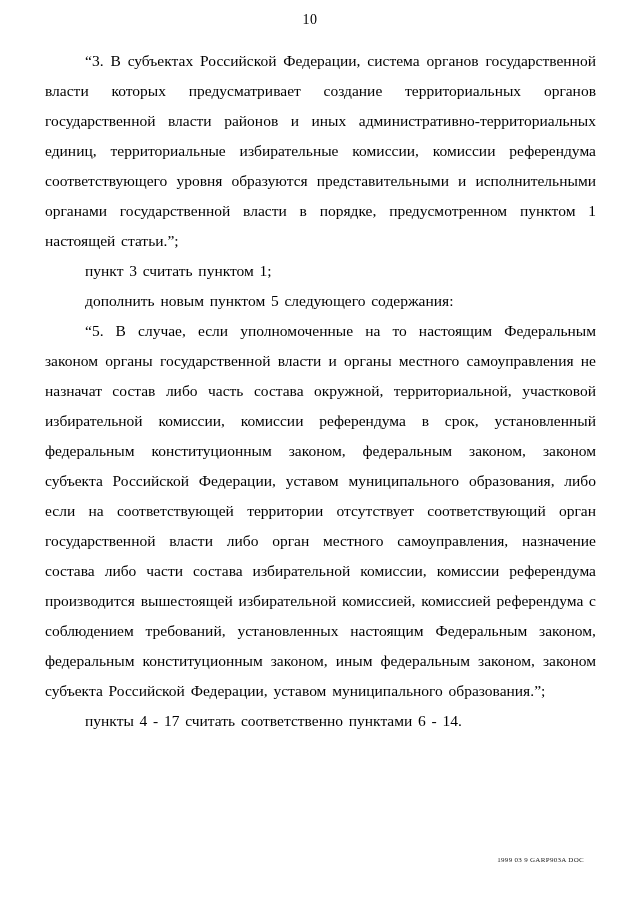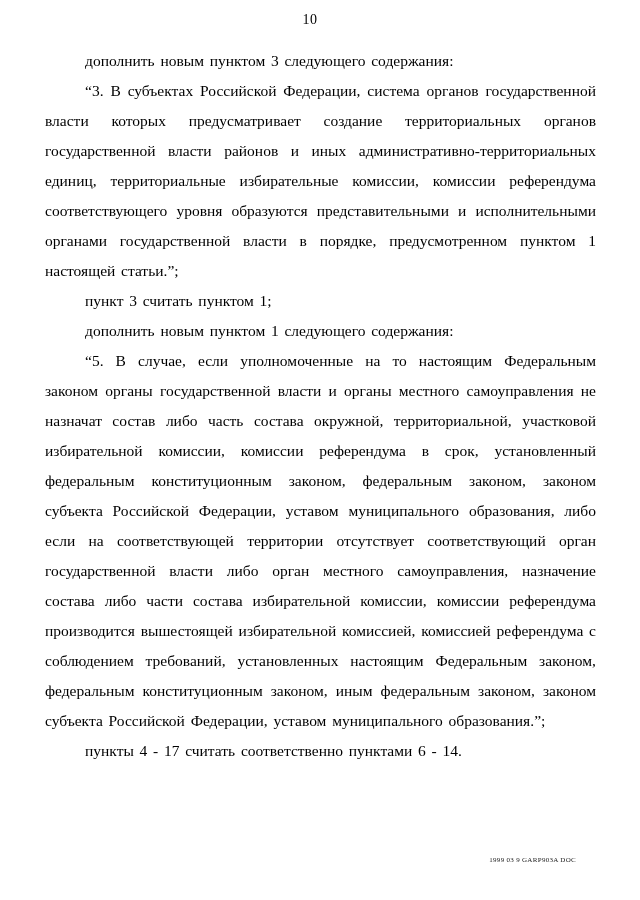--- a/index.html
+++ b/index.html
@@ -36,39 +36,38 @@
     text-align: justify;
     text-align-last: left;
     word-spacing: 0.12em;
   }
   .para {
     margin: 0;
     text-indent: 40px;
   }
   .footer-ref {
     position: absolute;
-    right: 44px;
+    right: 36px;
     bottom: 36px;
     font-size: 7px;
     letter-spacing: 0.3px;
     color: #222222;
     font-family: "Liberation Serif", serif;
   }
 </style>
 </head>
 <body>
 
 <div class="page">
 
   <div class="page-number">10</div>
 
   <div class="body-text">
-    <p class="para">дополнить новым пунктом 3 следующего содержания:</p>
     <p class="para">“3. В субъектах Российской Федерации, система органов государственной власти которых предусматривает создание территориальных органов государственной власти районов и иных административно-территориальных единиц, территориальные избирательные комиссии, комиссии референдума соответствующего уровня образуются представительными и исполнительными органами государственной власти в порядке, предусмотренном пунктом 1 настоящей статьи.”;</p>
     <p class="para">пункт 3 считать пунктом 1;</p>
-    <p class="para">дополнить новым пунктом 1 следующего содержания:</p>
+    <p class="para">дополнить новым пунктом 5 следующего содержания:</p>
     <p class="para">“5. В случае, если уполномоченные на то настоящим Федеральным законом органы государственной власти и органы местного самоуправления не назначат состав либо часть состава окружной, территориальной, участковой избирательной комиссии, комиссии референдума в срок, установленный федеральным конституционным законом, федеральным законом, законом субъекта Российской Федерации, уставом муниципального образования, либо если на соответствующей территории отсутствует соответствующий орган государственной власти либо орган местного самоуправления, назначение состава либо части состава избирательной комиссии, комиссии референдума производится вышестоящей избирательной комиссией, комиссией референдума с соблюдением требований, установленных настоящим Федеральным законом, федеральным конституционным законом, иным федеральным законом, законом субъекта Российской Федерации, уставом муниципального образования.”;</p>
     <p class="para">пункты 4 - 17 считать соответственно пунктами 6 - 14.</p>
   </div>
 
   <div class="footer-ref">1999 03 9 GARP903A DOC</div>
 
 </div>
 
 </body></html>

